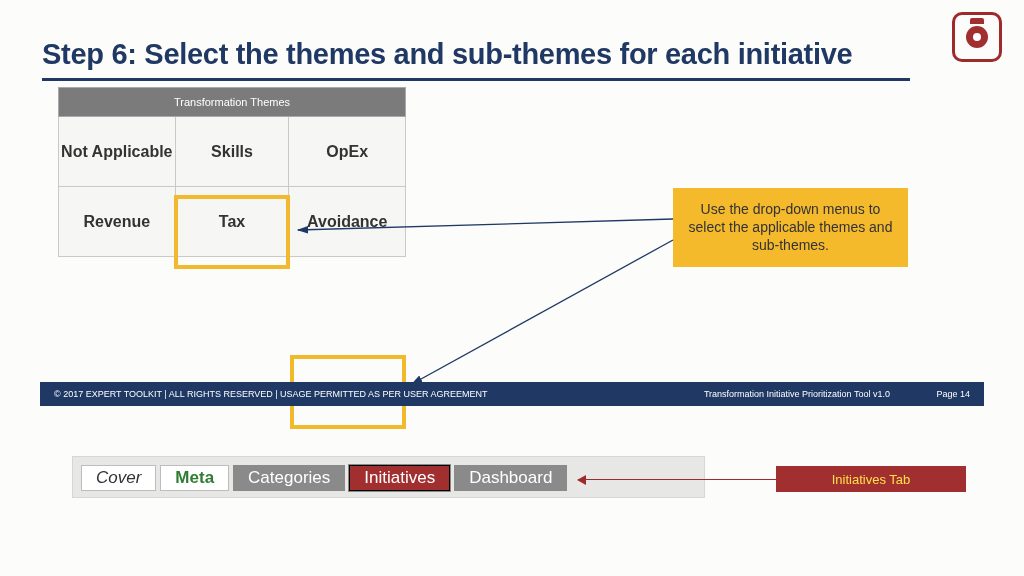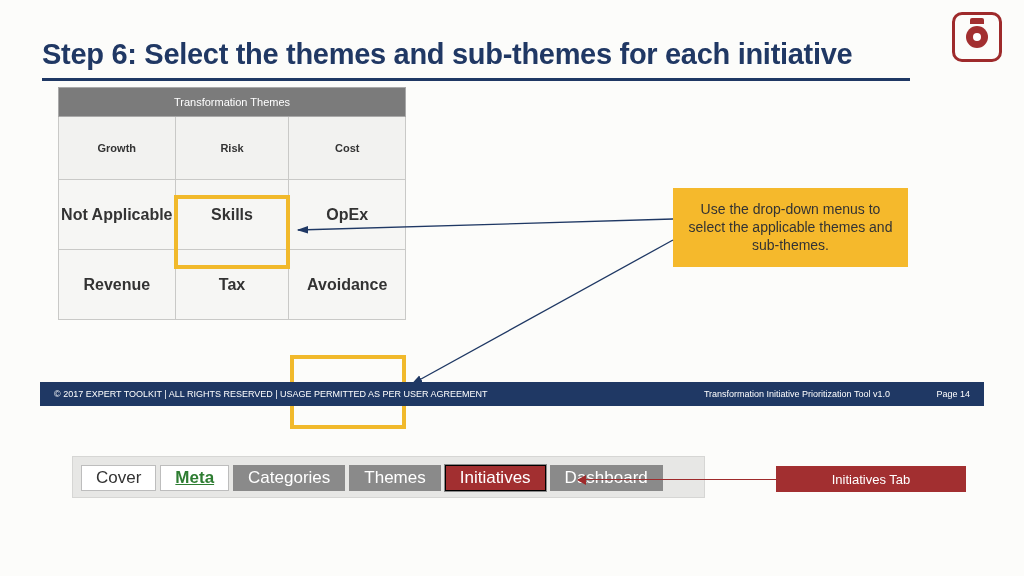--- a/index.html
+++ b/index.html
@@ -165,40 +165,40 @@
     display: flex;
     align-items: center;
     justify-content: center;
     font-size: 17px;
     padding: 0 14px;
     height: 26px;
     font-weight: 400;
     border: 1px solid #bdbdbd;
     box-sizing: border-box;
   }
-  .tab-cover { background: #fff; color: #333; border-color: #bdbdbd; }
-  .tab-meta  { background: #fff; color: #2e7d32; font-weight: 700; border-color: #bdbdbd; text-decoration: underline; }
+  .tab-cover { background: #fff; color: #333; border-color: #bdbdbd; font-style: italic; }
+  .tab-meta  { background: #fff; color: #2e7d32; font-weight: 700; border-color: #bdbdbd; }
   .tab-gray  { background: #8a8a8a; color: #fff; border-color: #8a8a8a; text-align: center; }
   .tab-init  { background: #a22f30; color: #fff; border-color: #a22f30; border: 1px solid #000000; position:relative;}
   .tab-init::after{
     content:"";
     position:absolute;
     inset:-2px;
     border:1px solid #8a8a8a;
     pointer-events:none;
   }
 
   .tab-label {
     position: absolute;
     left: 776px;
     top: 466px;
     width: 190px;
     height: 26px;
     background: #a22f30;
-    color: #ffffff;
+    color: #fde047;
     font-size: 13px;
     display: flex;
     align-items: center;
     justify-content: center;
   }
   .tab-line {
     position: absolute;
     left: 578px;
     top: 479px;
     width: 198px;
@@ -243,25 +243,20 @@
   <div class="title-underline"></div>
 
   <div class="logo">
     <div class="logo-inner"></div>
   </div>
 
   <table class="table">
     <tbody>
         <tr>
       <th class="head" colspan="3">Transformation Themes</th>
-    </tr>
-    <tr class="headrow">
-      <td>Growth</td>
-      <td>Risk</td>
-      <td>Cost</td>
     </tr>
     <tr>
       <td>Not Applicable</td>
       <td>Skills</td>
       <td>OpEx</td>
     </tr>
     <tr>
       <td>Revenue</td>
       <td>Tax</td>
       <td>Avoidance</td>
@@ -282,21 +277,20 @@
     </defs>
     <line x1="673" y1="219" x2="298" y2="230" stroke="#1f3864" stroke-width="1.3" marker-end="url(#ah)"></line>
     <line x1="673" y1="240" x2="412" y2="384" stroke="#1f3864" stroke-width="1.3" marker-end="url(#ah)"></line>
   </svg>
 
   <div class="tabbar-wrap">
     <div class="tabbar">
       <div class="tab tab-cover">Cover</div>
       <div class="tab tab-meta">Meta</div>
       <div class="tab tab-gray">Categories</div>
-      <div class="tab tab-gray">Themes</div>
       <div class="tab tab-init">Initiatives</div>
       <div class="tab tab-gray">Dashboard</div>
     </div>
   </div>
 
   <div class="tab-line"></div>
   <div class="tab-label">Initiatives Tab</div>
 
   <div class="footer">
     <span>© 2017 EXPERT TOOLKIT | ALL RIGHTS RESERVED | USAGE PERMITTED AS PER USER AGREEMENT</span>

